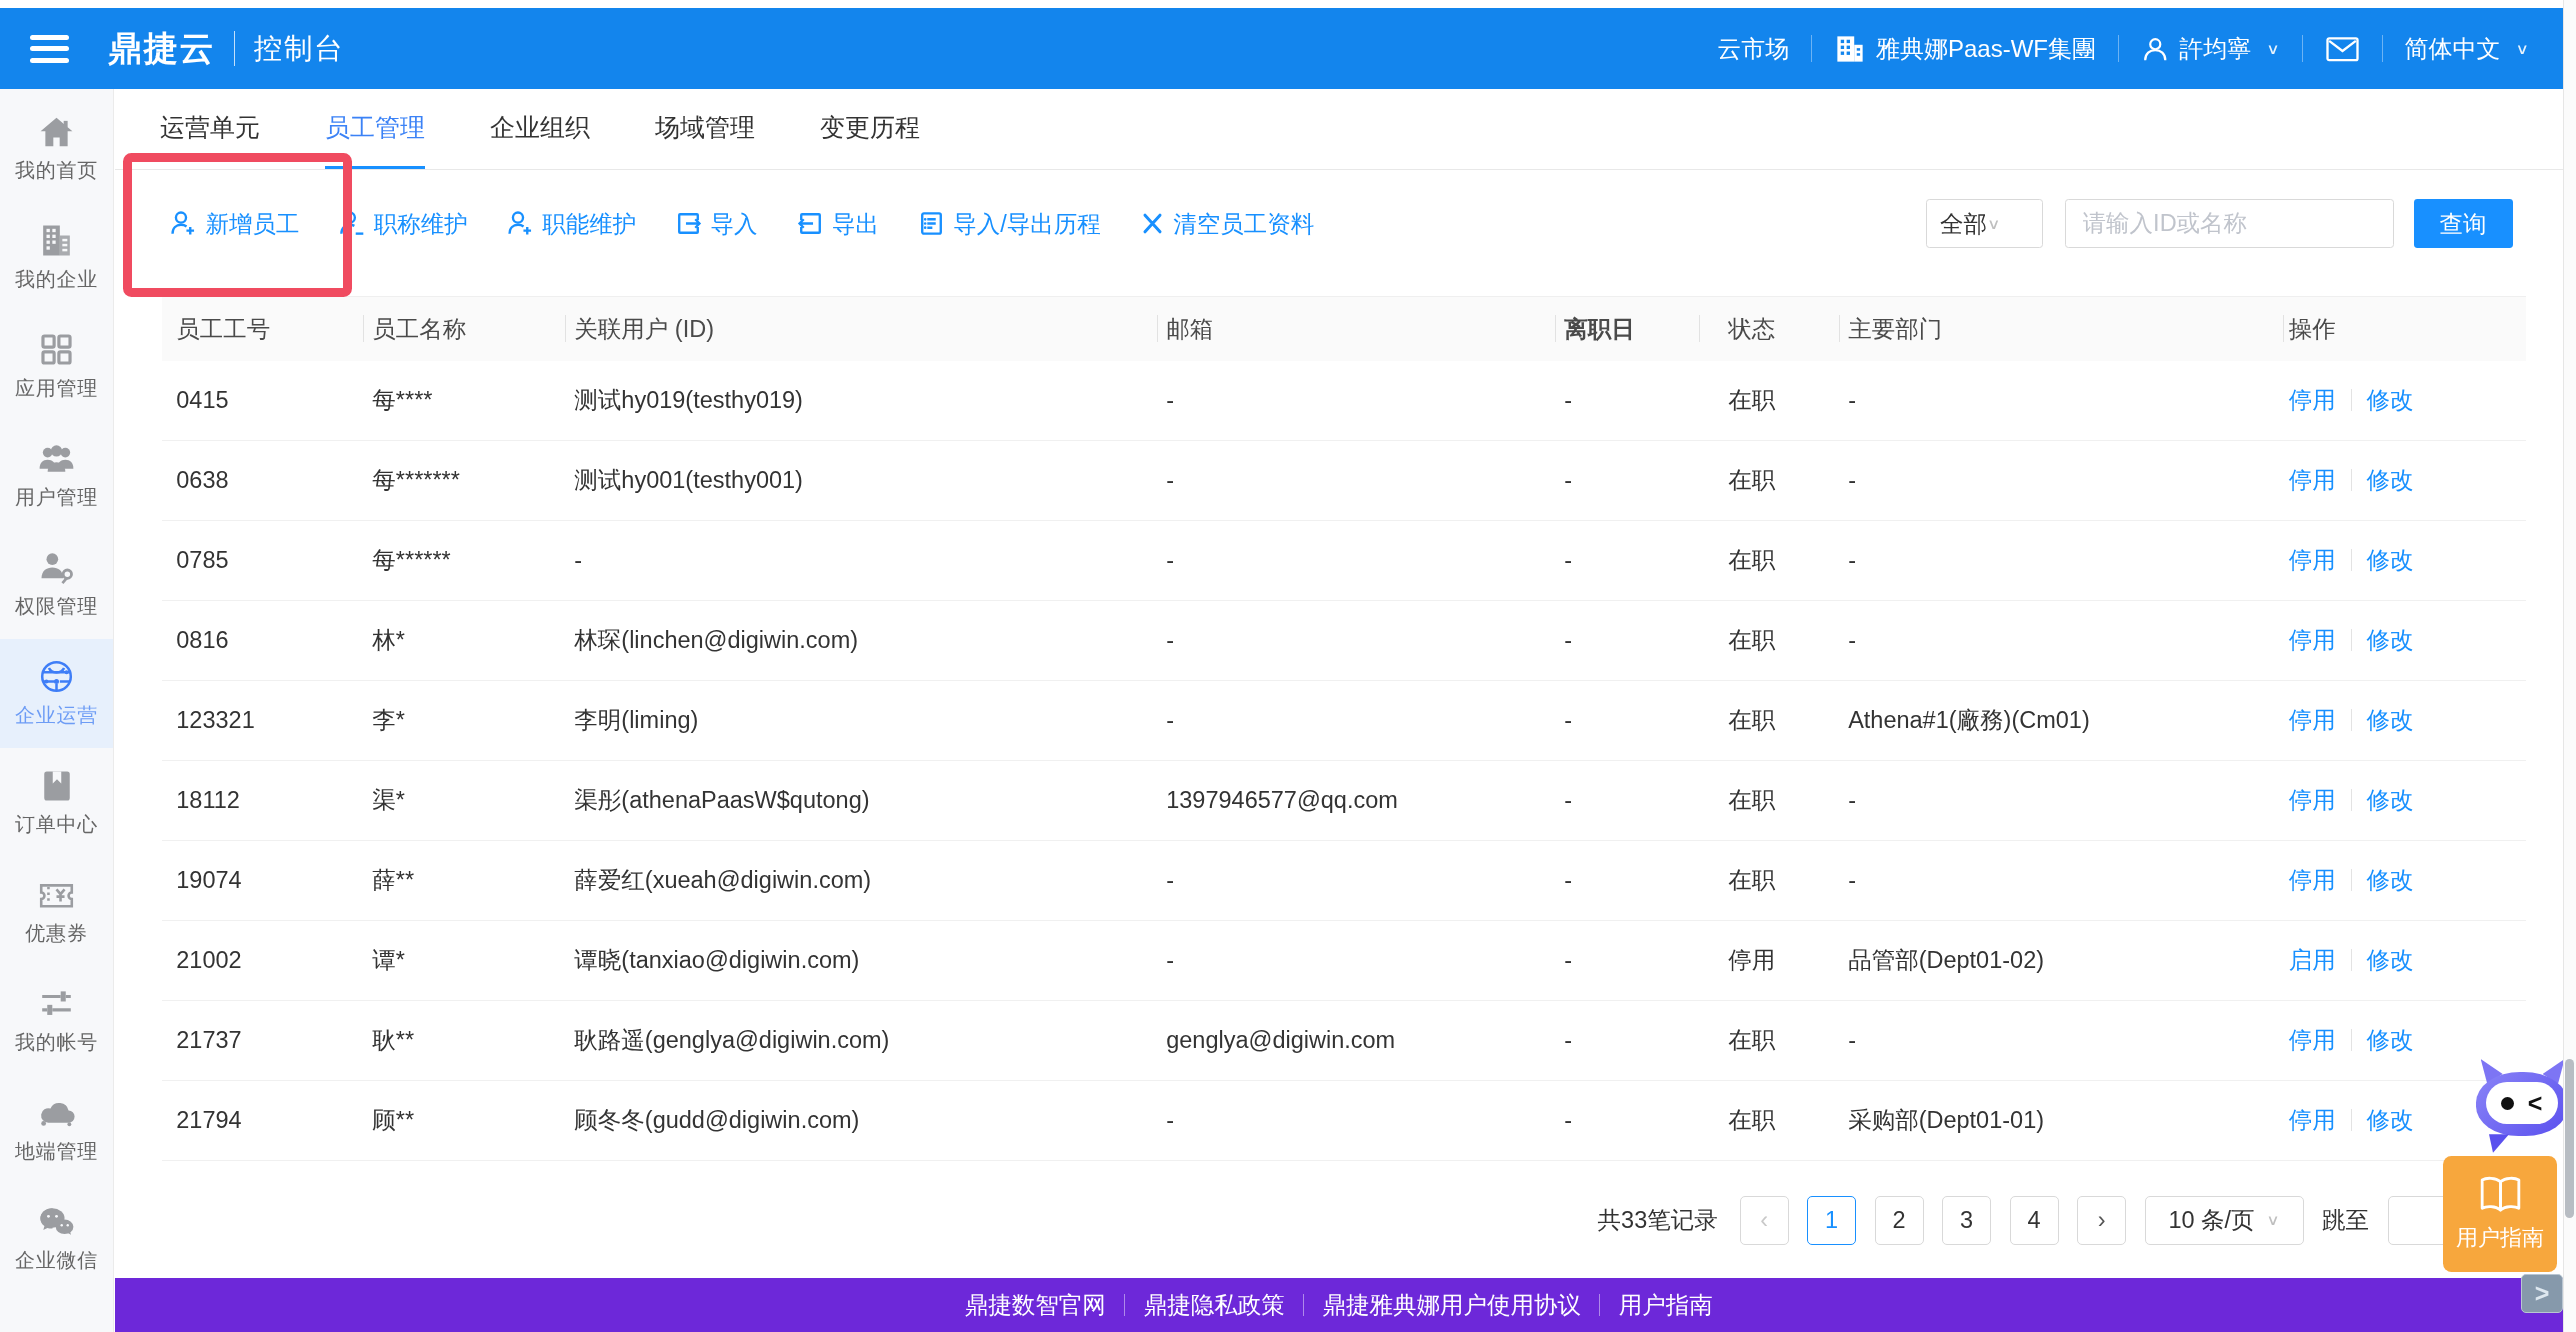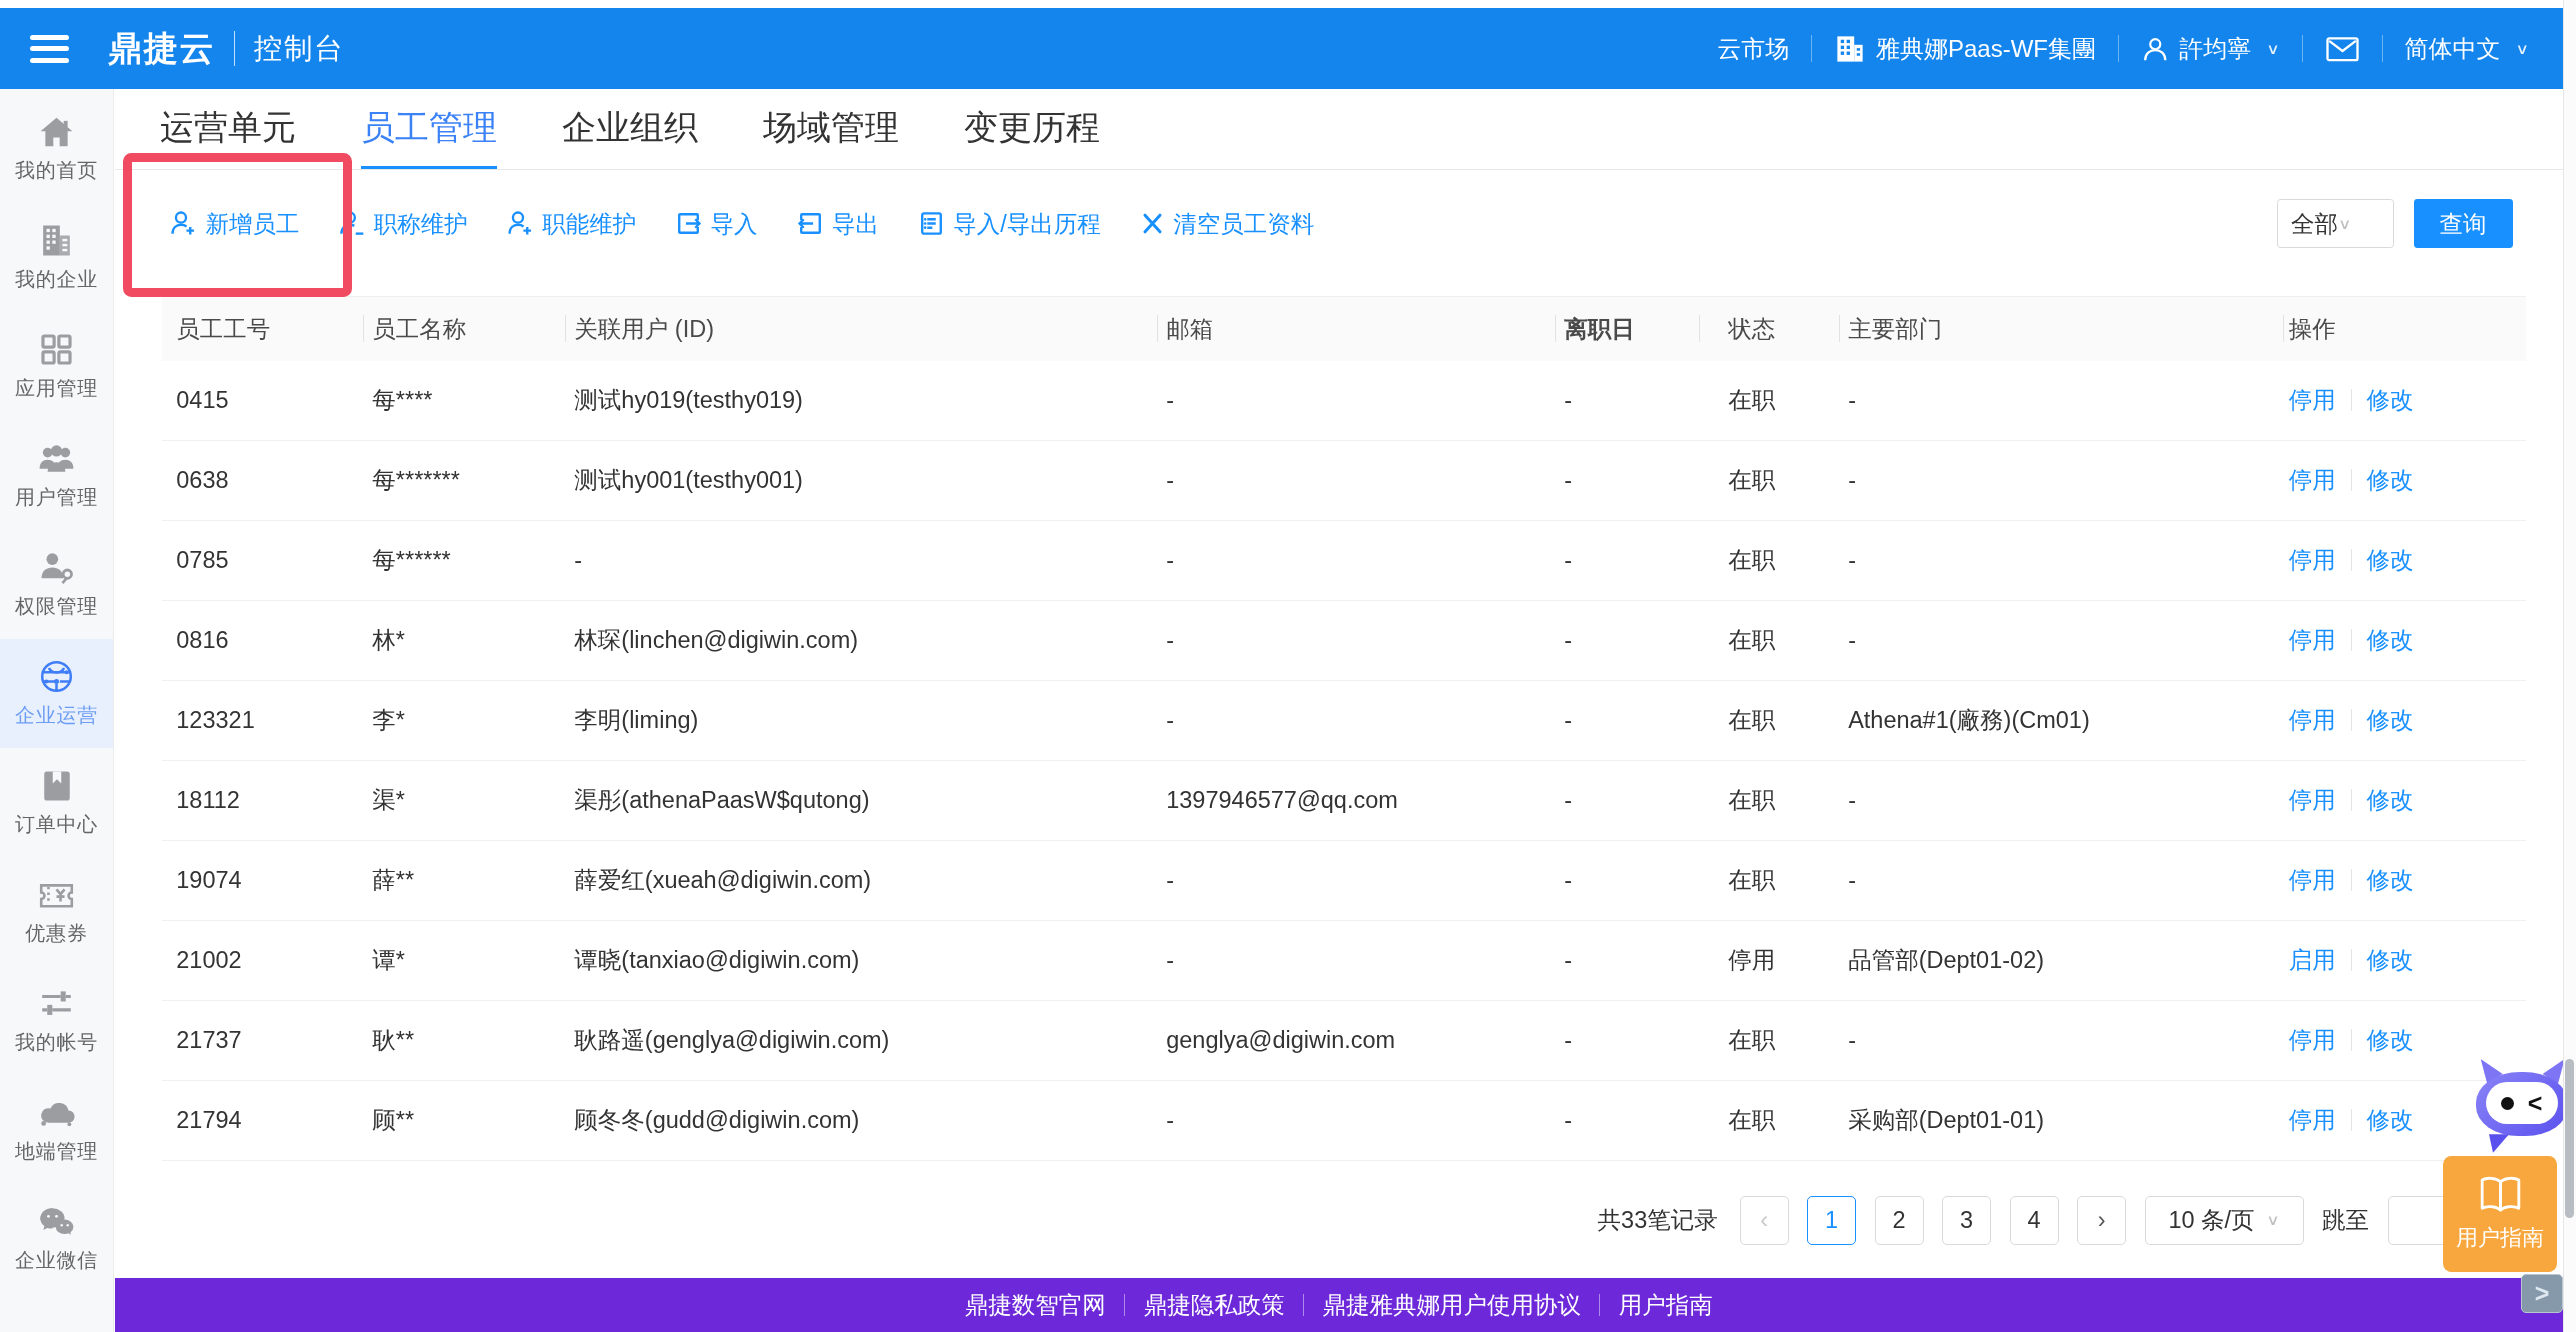--- a/index.html
+++ b/index.html
@@ -26,21 +26,21 @@
   .s-item{height:109px;display:flex;flex-direction:column;align-items:center;justify-content:center;
           gap:6.7px;cursor:pointer;}
   .s-item .s-ico{width:37px;height:37px;color:#9b9da1;display:flex;align-items:center;justify-content:center;}
   .s-item .s-lbl{font-size:20px;color:#666;letter-spacing:0.8px;white-space:nowrap;}
   .s-item.active{background:#e7f0fc;}
   .s-item.active .s-ico{color:#3f7ef7;}
   .s-item.active .s-lbl{color:#6d9cf5;}
   
   .content{position:absolute;left:115px;top:89px;right:13.4px;bottom:0;background:#fff;}
   .tabs{height:81px;border-bottom:0.8px solid #e8e8e8;display:flex;align-items:stretch;padding-left:45px;box-sizing:border-box;}
-  .tab{display:flex;align-items:center;margin-right:65px;font-size:34px;color:#333;cursor:pointer;
+  .tab{display:flex;align-items:center;margin-right:65px;font-size:25px;color:#333;cursor:pointer;
        border-bottom:3.4px solid transparent;box-sizing:border-box;}
   .tab.active{color:#3b82f6;border-bottom-color:#1890ff;}
   .toolbar{height:107px;display:flex;align-items:center;padding:0 50px 0 55px;box-sizing:border-box;}
   .tb-actions{display:flex;align-items:center;gap:39px;}
   .tb-act{display:flex;align-items:center;gap:8.4px;color:#1890ff;font-size:23.5px;cursor:pointer;white-space:nowrap;}
   .tb-act svg{display:block;}
   .tb-right{margin-left:auto;display:flex;align-items:center;}
   .select{width:117px;height:49px;border:0.8px solid #d9d9d9;border-radius:3.4px;display:flex;align-items:center;
           padding:0 13.4px;box-sizing:border-box;font-size:23.5px;cursor:pointer;background:#fff;}
   .select .sel-caret{color:#bfbfbf;font-size:18.5px;transform:scaleY(.8);}
@@ -389,20 +389,21 @@
               </svg>
             </span>
             <span>清空员工资料</span>
           </div>
         </div>
       <div class="tb-right">
         <div class="select">
           <span>全部</span>
           <span class="sel-caret">∨</span>
         </div>
+        <input class="search-input" type="text" placeholder="请输入ID或名称" style="">
         <button class="btn-primary">查询</button>
       </div>
     </div>
 
     <div class="table">
       <div class="t-head">
           <div class="t-hcell" style="width: 202px; padding-left: 14.3px;">员工工号</div>
           <div class="t-hcell" style="width: 202px; padding-left: 8.4px;">员工名称</div>
           <div class="t-hcell" style="width: 592px; padding-left: 8.4px;">关联用户 (ID)</div>
           <div class="t-hcell" style="width: 398px; padding-left: 8.4px;">邮箱</div>

